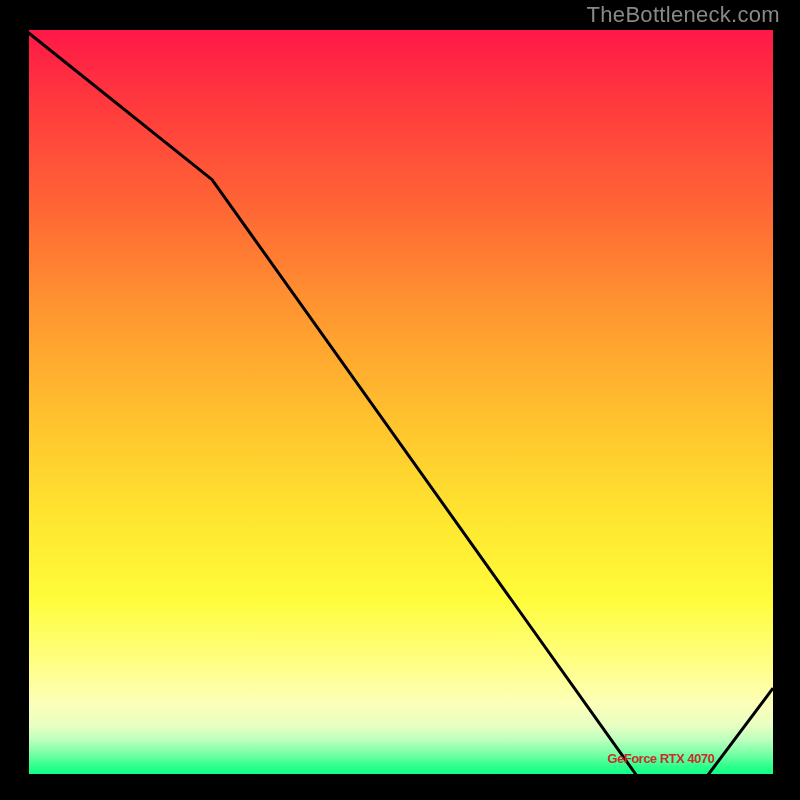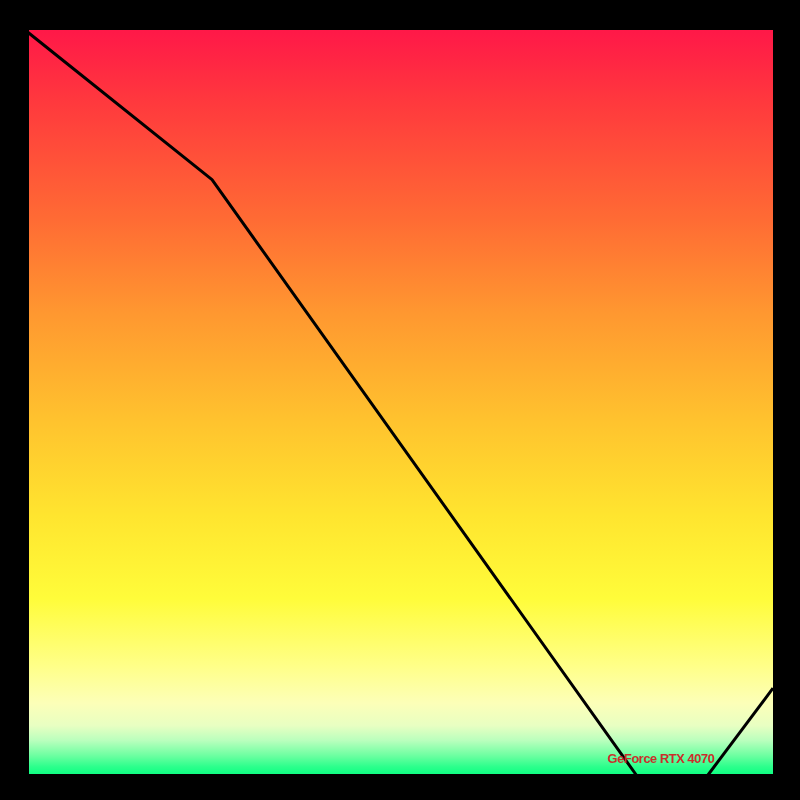--- a/index.html
+++ b/index.html
@@ -75,20 +75,21 @@
     font-weight: 700;
     fill: #cc2b2b;
     letter-spacing: -0.5px;
   }
 </style>
 </head>
 <body>
 
 <div class="frame">
 
+  <div class="watermark">TheBottleneck.com</div>
 
   <div class="plot-area"></div>
 
   <svg class="overlay" viewBox="0 0 748 748" preserveAspectRatio="none">
     <polyline id="series-line" fill="none" stroke="#000" stroke-width="3" stroke-linejoin="round" points="0.0,0.0 187.0,149.6 613.4,748.0 680.7,748.0 748.0,658.2"></polyline>
     <text id="legend-text" class="legend-label" x="635.8" y="733.04" text-anchor="middle">GeForce RTX 4070</text>
   </svg>
 
   <div class="axis-border"></div>
 </div>

